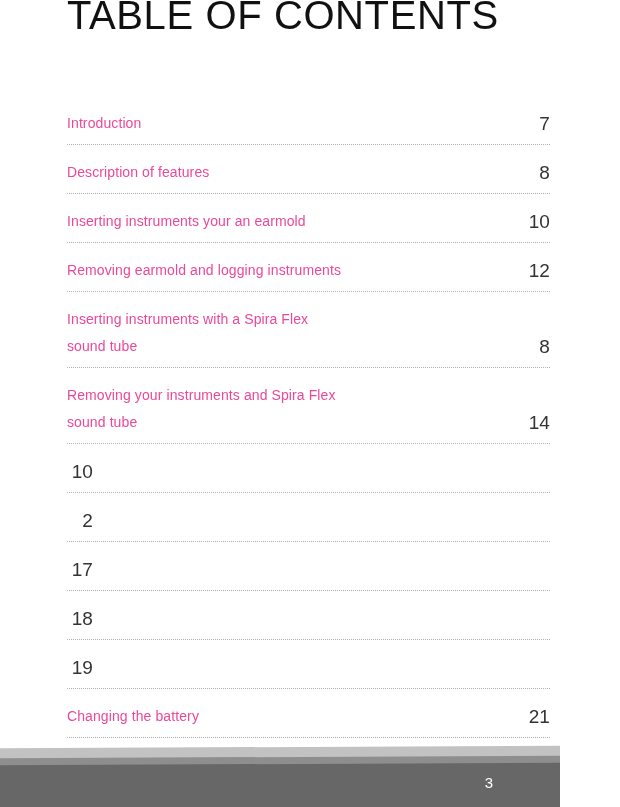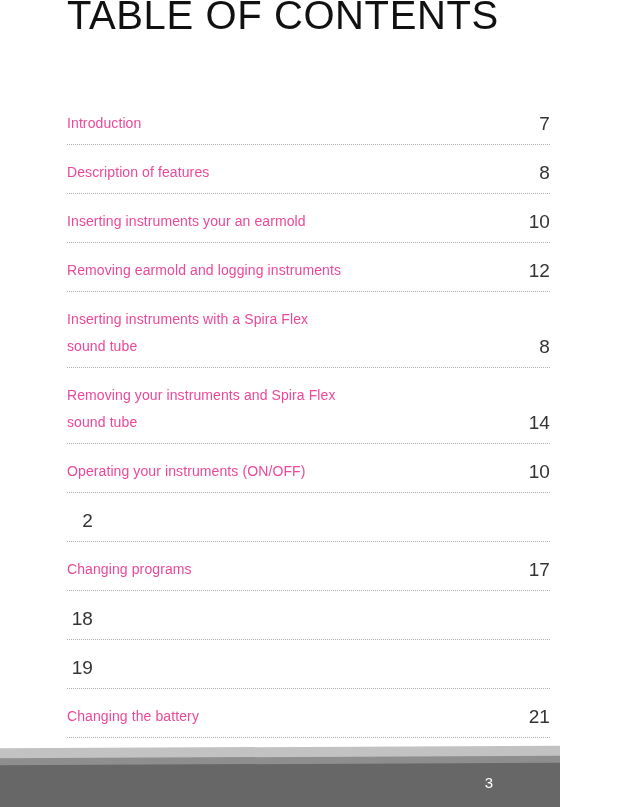--- a/index.html
+++ b/index.html
@@ -145,28 +145,26 @@
         <span class="label">Inserting instruments with a Spira Flex
 sound tube</span>
         <span class="pagenum">8</span>
       </div>
       <div class="toc-entry">
         <span class="label">Removing your instruments and Spira Flex
 sound tube</span>
         <span class="pagenum">14</span>
       </div>
       <div class="toc-entry">
-        <span class="label">Operating your instruments (ON/OFF)</span>
         <span class="pagenum">10</span>
       </div>
       <div class="toc-entry">
         <span class="pagenum">2</span>
       </div>
       <div class="toc-entry">
-        <span class="label">Changing programs</span>
         <span class="pagenum">17</span>
       </div>
       <div class="toc-entry">
         <span class="pagenum">18</span>
       </div>
       <div class="toc-entry">
         <span class="pagenum">19</span>
       </div>
       <div class="toc-entry">
         <span class="label">Changing the battery</span>

